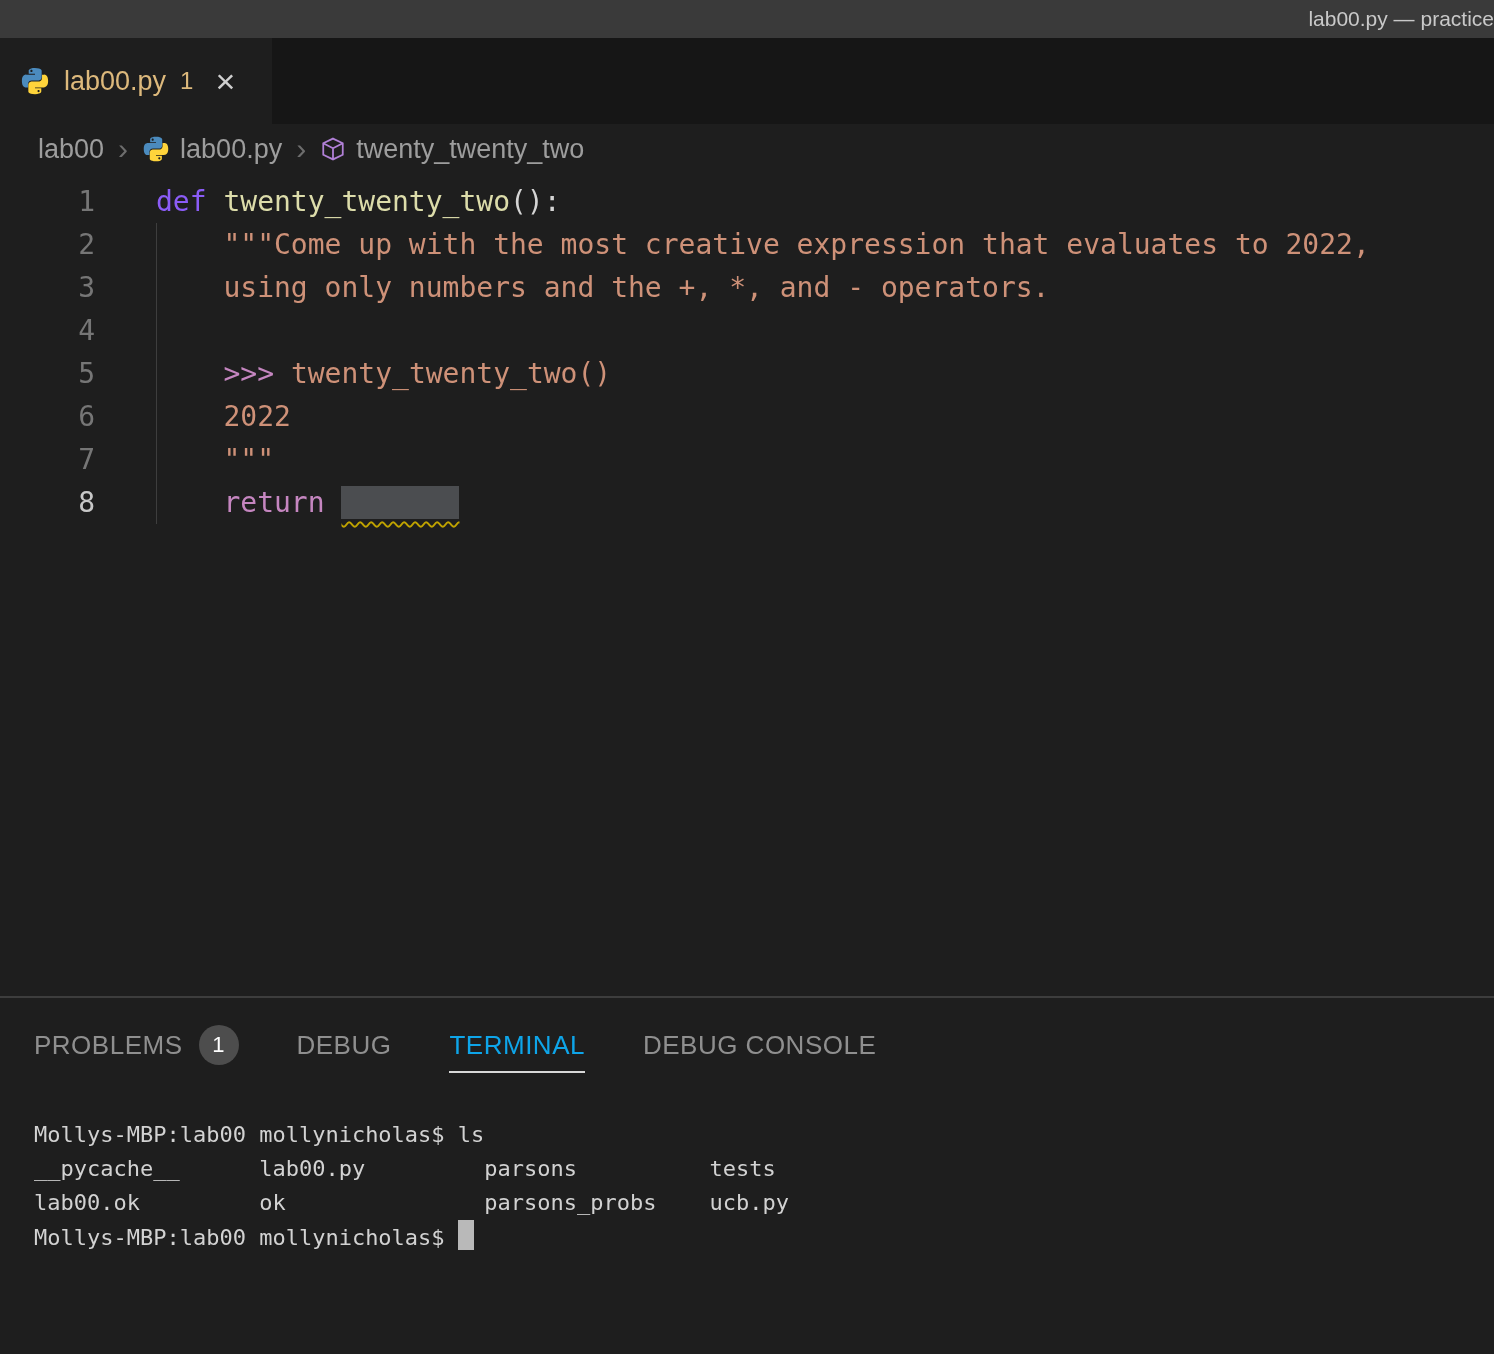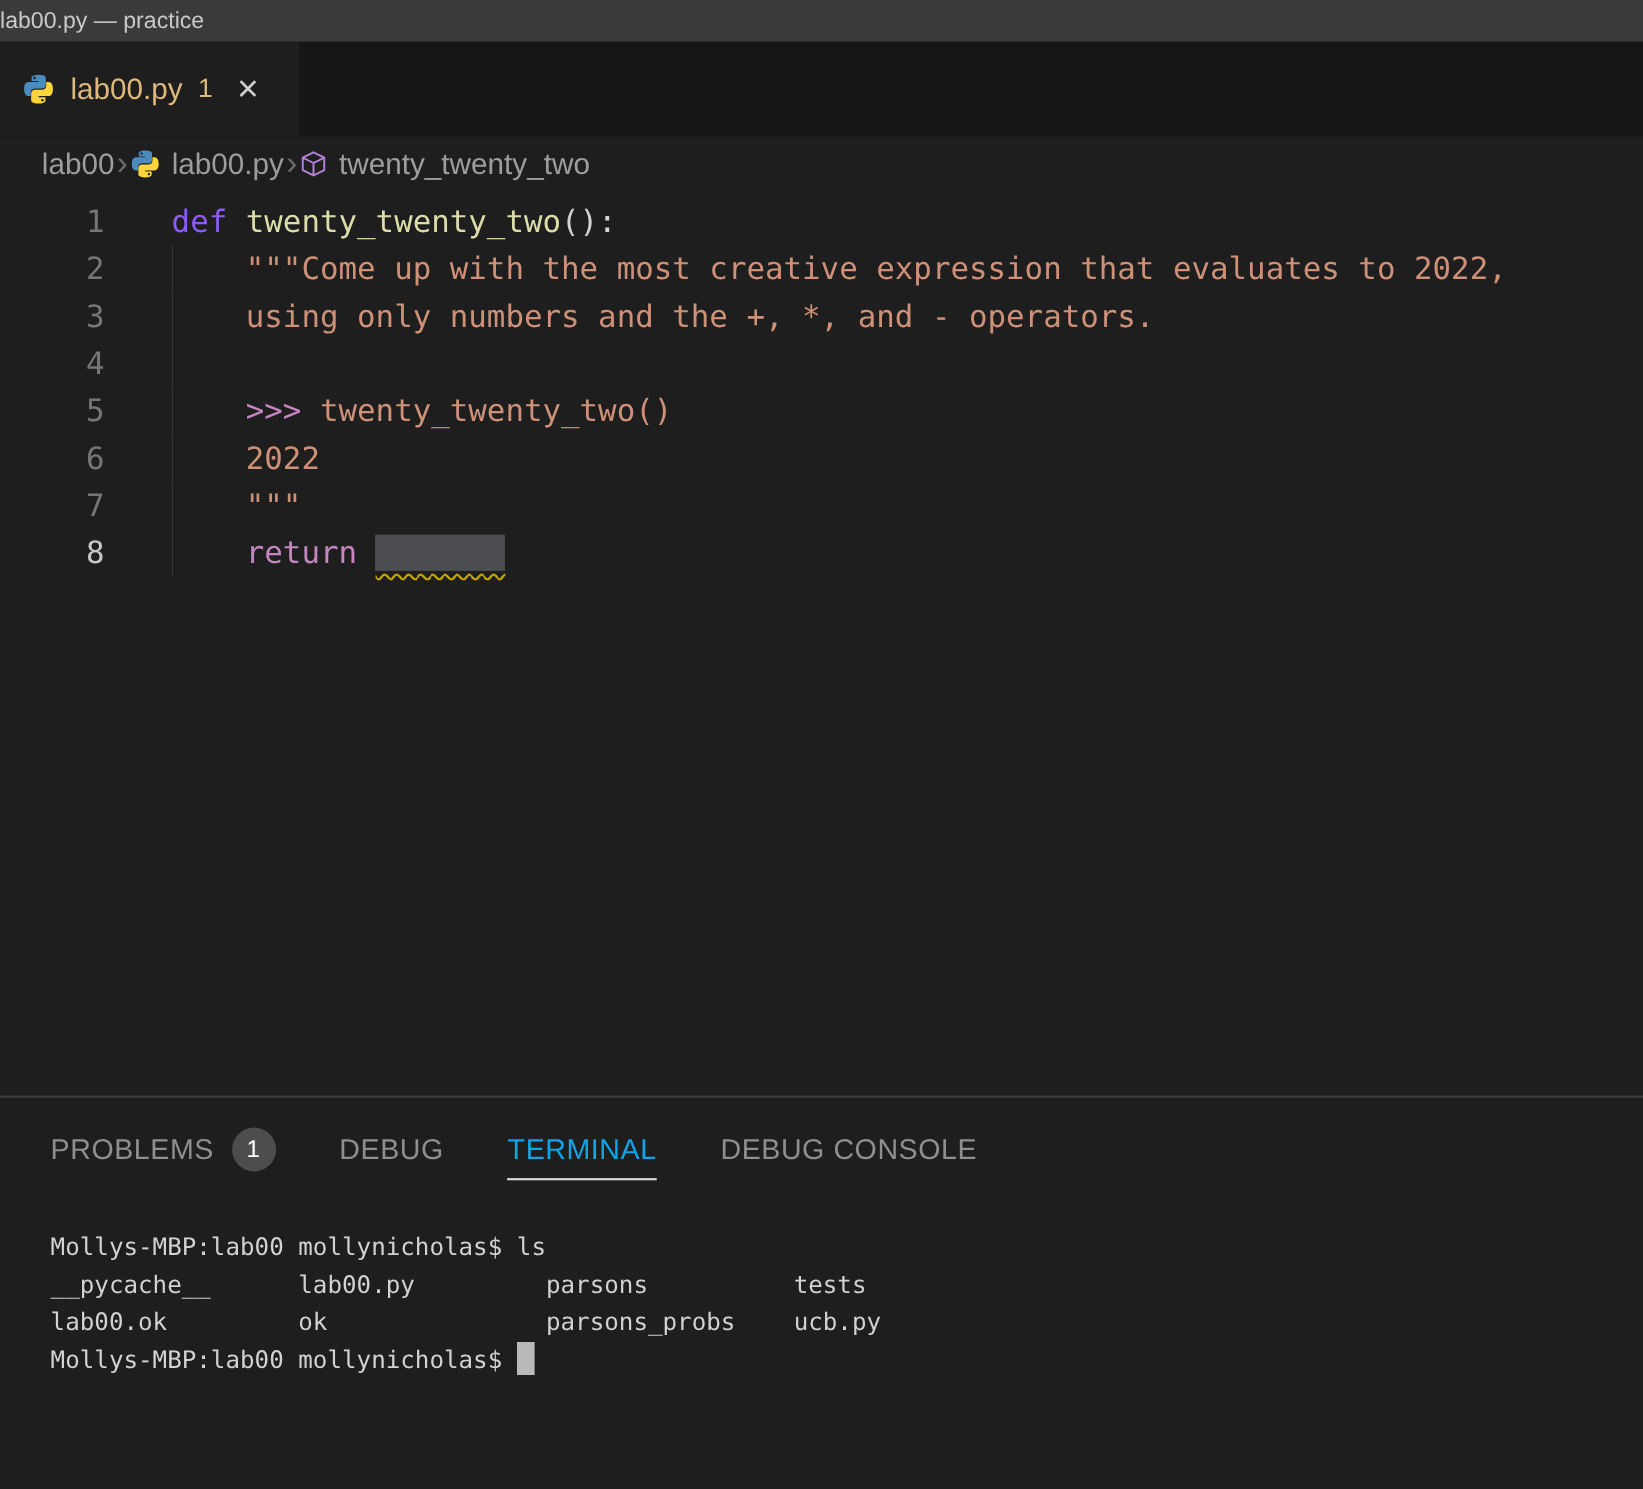--- a/index.html
+++ b/index.html
@@ -7,38 +7,38 @@
   body {
     width:1494px; height:1354px; overflow:hidden;
     background:#1e1e1e; color:#cccccc;
     font-family:"Liberation Sans", sans-serif;
     display:flex; flex-direction:column;
   }
 
   
   .titlebar {
     flex:none; height:38px; background:#3a3a3a;
-    display:flex; align-items:center; justify-content:flex-start;
+    display:flex; align-items:center; justify-content:flex-end;
     font-size:21px; color:#c9c9c9;
   }
 
   
   .tabbar { flex:none; height:86px; background:#161616; display:flex; }
   .tab {
     width:272px; background:#1e1e1e; padding:0 20px;
     display:flex; align-items:center; gap:14px; cursor:pointer;
   }
   .tab-label { font-size:27px; color:#ddb97c; }
   .tab-badge { font-size:24px; color:#ddb97c; }
   .tab-close { font-size:34px; color:#cfcfcf; margin-left:8px; line-height:1; }
 
   
   .breadcrumb {
     flex:none; height:50px; background:#1e1e1e;
-    display:flex; align-items:center; 
+    display:flex; align-items:center; gap:12px;
     padding-left:38px; font-size:27px; color:#9d9d9d;
   }
   .crumb { display:flex; align-items:center; gap:10px; cursor:pointer; }
   .crumb-sep { color:#6d6d6d; font-size:30px; padding:0 2px; }
 
   
   .editor {
     flex:1; padding-top:6px; overflow:hidden;
     font-family:"DejaVu Sans Mono", monospace;
     font-size:28px; line-height:43px;
@@ -55,21 +55,21 @@
   .tk-plain{ color:#d4d4d4; }
   .tk-blank{
     background:#4b4d50; color:transparent;
     text-decoration: underline wavy #c0a300;
     text-decoration-thickness:2px; text-underline-offset:9px;
   }
 
   
   .panel {
     flex:none; height:358px; background:#1e1e1e;
-    border-top:2px solid #3d3d3d; padding:0 46px;
+    border-top:2px solid #3d3d3d; padding:0 34px;
   }
   .panel-tabs {
     display:flex; align-items:center; gap:58px; height:92px;
     font-size:26px; letter-spacing:0.5px; color:#8f8f8f;
   }
   .panel-tab {
     display:flex; align-items:center; gap:16px;
     padding:14px 0 10px 0; cursor:pointer; border-bottom:2px solid transparent;
   }
   .panel-tab.active { color:#0ea5e9; border-bottom-color:#d8d8d8; }

